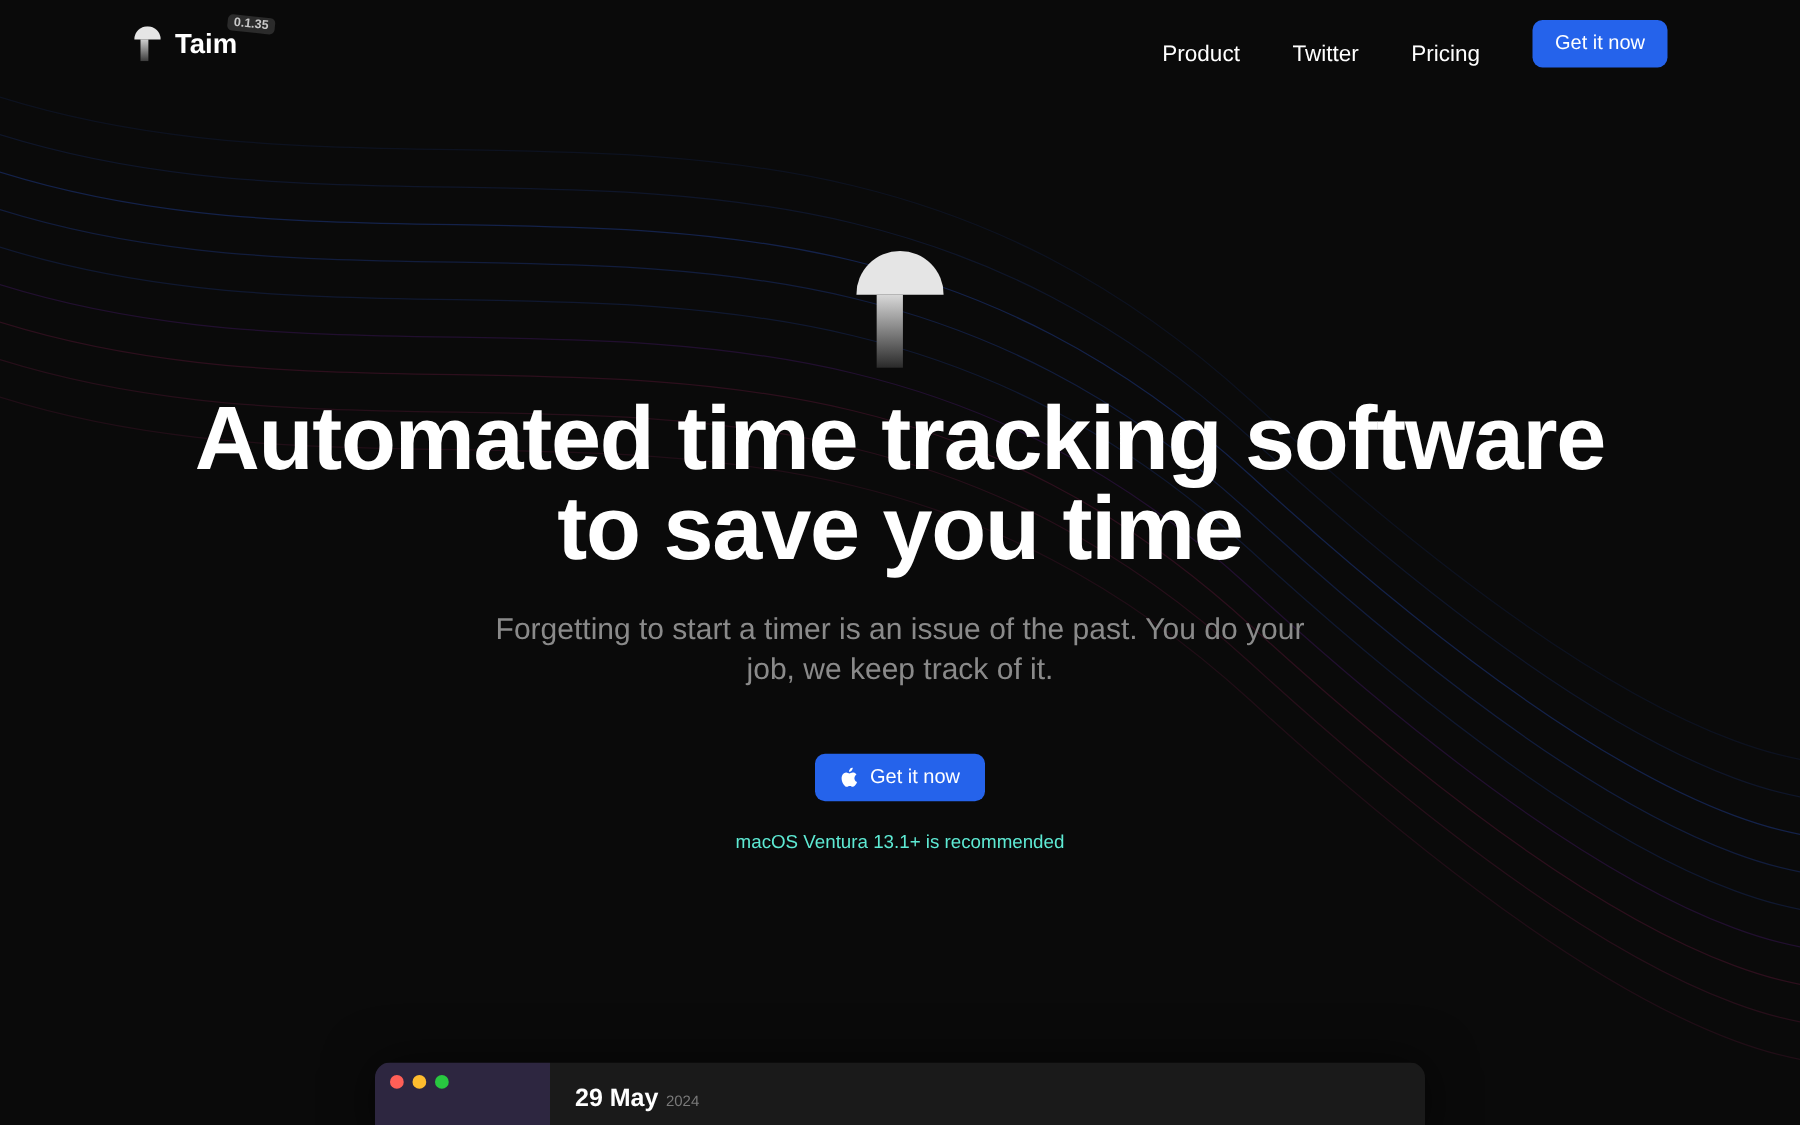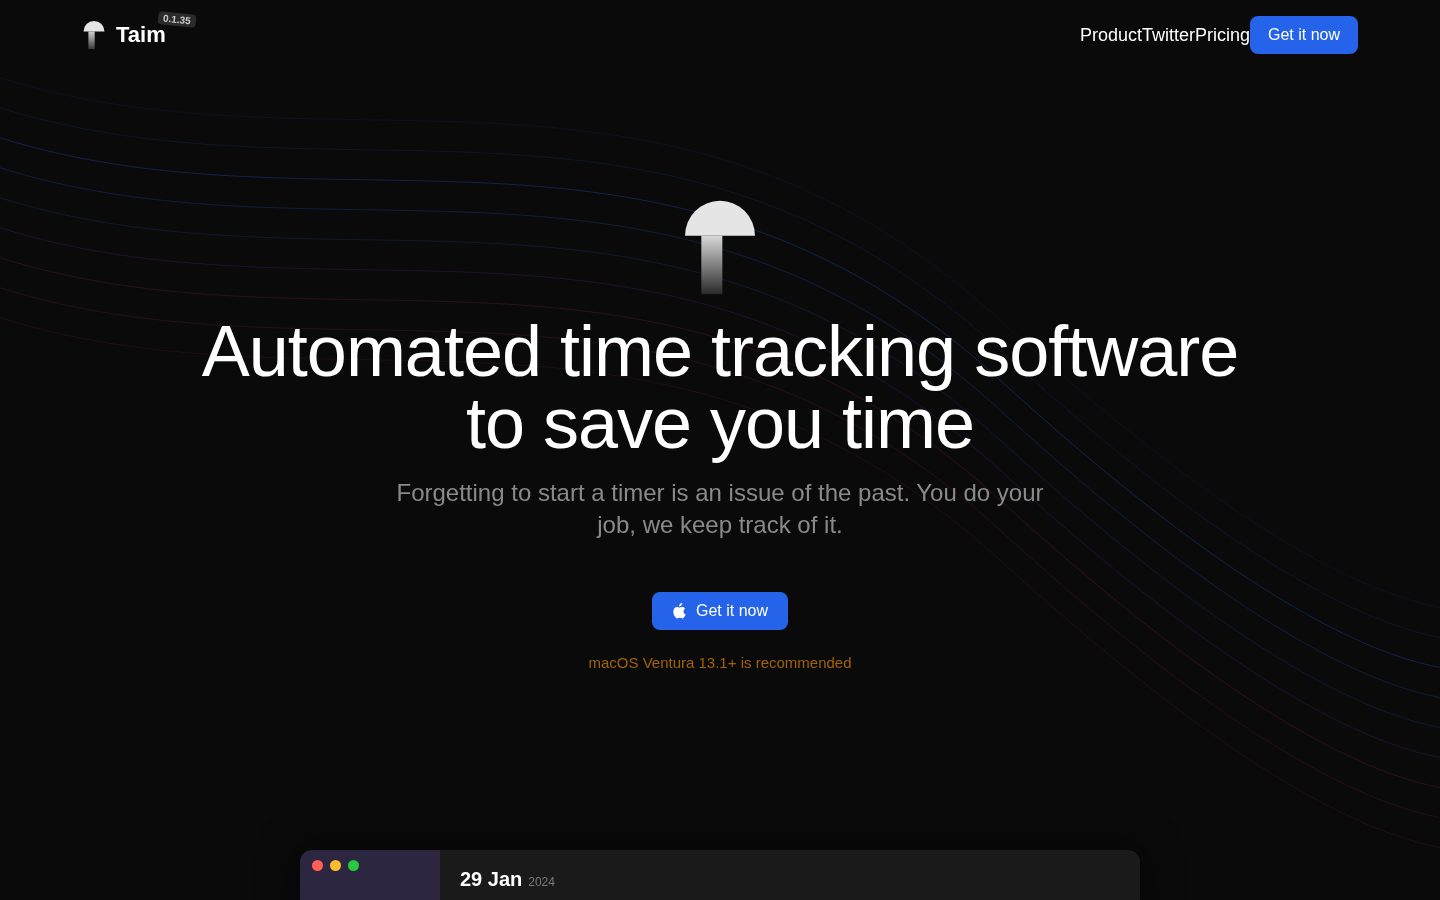--- a/index.html
+++ b/index.html
@@ -21,21 +21,21 @@
     pointer-events: none;
   }
 
   
   .header {
     position: relative;
     z-index: 2;
     display: flex;
     align-items: center;
     justify-content: space-between;
-    padding: 16px 82px;
+    padding: 16px 106px;
   }
   .brand {
     display: flex;
     align-items: center;
     gap: 10px;
     position: relative;
   }
   .brand-logo {
     width: 24px; height: 28px;
   }
@@ -50,21 +50,22 @@
     background: #2b2b2b;
     color: #c9c9c9;
     font-size: 10px;
     font-weight: 600;
     padding: 1px 5px;
     border-radius: 4px;
     transform: rotate(6deg);
   }
   .nav {
     display: flex;
-    align-items: center;
+    align-items: flex-end;
+    gap: 42px;
   }
   .nav-link {
     color: #ffffff;
     font-size: 18px;
     text-decoration: none;
     cursor: pointer;
   }
   .cta-btn {
     background: #2563eb;
     color: #ffffff;
@@ -81,27 +82,27 @@
     z-index: 2;
     display: flex;
     flex-direction: column;
     align-items: center;
     text-align: center;
     padding-top: 130px;
   }
   .hero-logo { width: 70px; height: 95px; margin-bottom: 20px; }
   .hero-title {
     font-size: 72px;
-    font-weight: 400;
+    font-weight: 700;
     line-height: 1.0;
     letter-spacing: -1px;
     white-space: pre-line;
   }
   .hero-sub {
-    margin-top: 18px;
+    margin-top: 29px;
     font-size: 24px;
     color: #8a8a8a;
     max-width: 680px;
     line-height: 1.35;
   }
   .hero-cta {
     margin-top: 50px;
     background: #2563eb;
     color: #ffffff;
     border: none;
@@ -110,21 +111,21 @@
     font-size: 16px;
     display: flex;
     align-items: center;
     gap: 10px;
     cursor: pointer;
   }
   .apple-icon { width: 14px; height: 16px; }
   .hero-note {
     margin-top: 24px;
     font-size: 15px;
-    color: #a16207;
+    color: #5eead4;
   }
 
   
   .app-preview {
     position: absolute;
     bottom: -10px;
     left: 50%;
     transform: translateX(-50%);
     width: 840px;
     height: 60px;
@@ -224,17 +225,17 @@
 <div class="app-preview">
   <div class="app-sidebar">
     <div class="traffic-lights">
       <span class="tl tl-red"></span>
       <span class="tl tl-yellow"></span>
       <span class="tl tl-green"></span>
     </div>
   </div>
   <div class="app-main">
     <div class="app-date">
-      <span class="d1">29 Jan</span>
+      <span class="d1">29 May</span>
       <span class="d2">2024</span>
     </div>
   </div>
 </div>
 
 </body></html>

